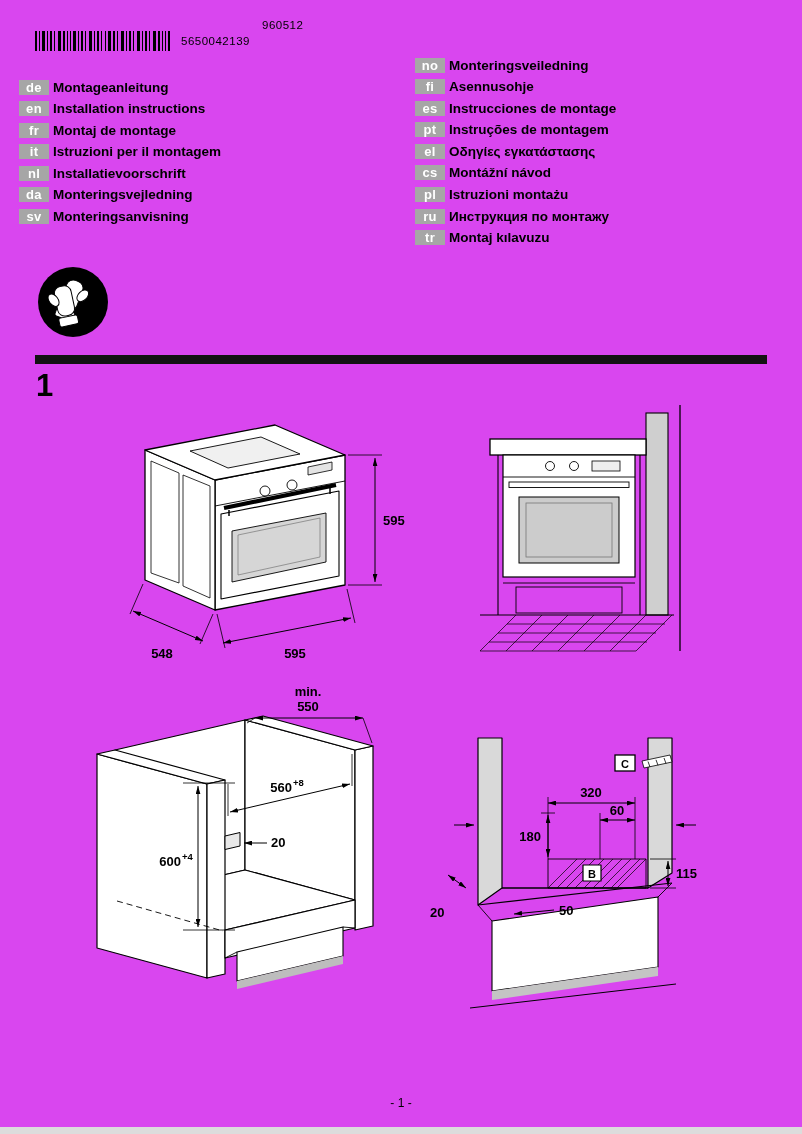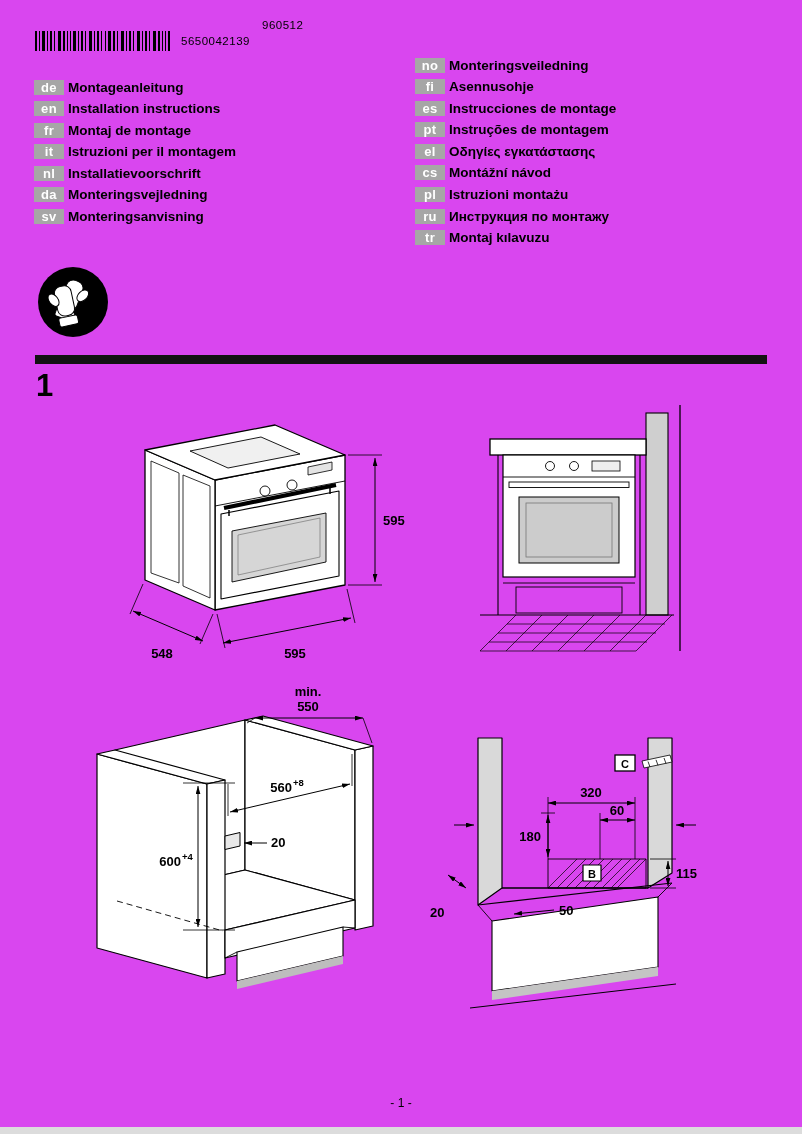--- a/index.html
+++ b/index.html
@@ -72,21 +72,21 @@
       <rect x="118" y="0" width="3" height="20"></rect>
         <rect x="123" y="0" width="2" height="20"></rect>
       <rect x="127" y="0" width="1" height="20"></rect>
         <rect x="130" y="0" width="1" height="20"></rect>
       <rect x="133" y="0" width="2" height="20"></rect>
     </g>
   </svg>
   <span class="barcode-num" style="left:181px;top:35px">5650042139</span>
   <span class="barcode-num" style="left:262px;top:19px">960512</span>
 
-  <div class="lang-col" style="left:34px;top:79px">
+  <div class="lang-col" style="left:19px;top:79px">
 
   <div class="lang-row">
       <span class="lang-code">de</span>
       <span class="lang-title">Montageanleitung</span>
     </div>
       <div class="lang-row">
       <span class="lang-code">en</span>
       <span class="lang-title">Installation instructions</span>
     </div>
       <div class="lang-row">

